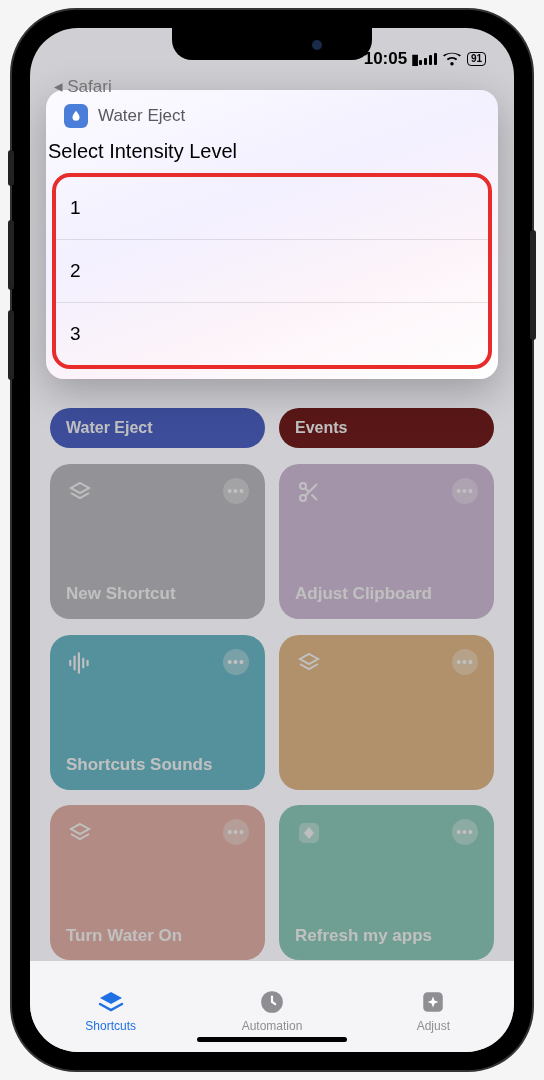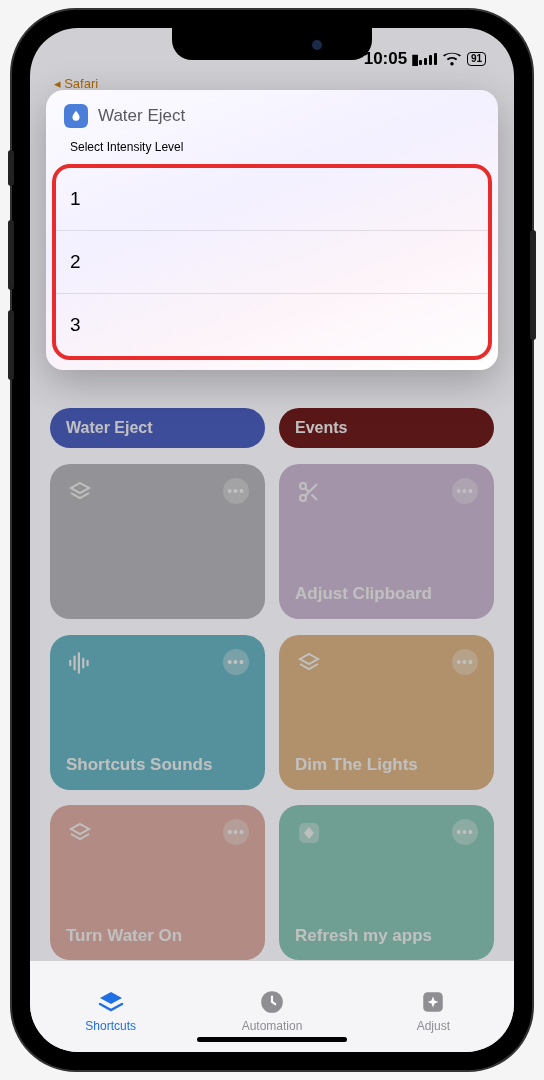--- a/index.html
+++ b/index.html
@@ -86,22 +86,22 @@
     .signal-bars { display: flex; align-items: flex-end; gap: 2px; height: 12px;}
     .signal-bars span { width: 3px; background: #000; border-radius: 1px;}
     .sb1 { height: 5px;} .sb2 { height: 7px;} .sb3 { height: 10px;} .sb4 { height: 12px;}
     .wifi-icon { font-size: 15px;}
     .battery-box { border: 1.6px solid #000; border-radius: 4px; padding: 1px 3px; font-size: 10px; font-weight: 700; line-height:1; }
     
     .breadcrumb {
       position: absolute;
       top: 48px;
       left: 24px;
-      font-size: 13px;
-      color: #a16207;
+      font-size: 17px;
+      color: #737373;
       z-index: 90;
     }
     
     .bg-content {
       position: absolute;
       inset: 0;
       padding-top: 70px;
       filter: brightness(0.88) saturate(0.9);
     }
     .shortcuts-grid {
@@ -158,21 +158,21 @@
     }
     .modal-header {
       display:flex; align-items:center; gap:10px; padding: 0 18px 6px;
     }
     .water-badge {
       width:24px; height:24px; background:#4a7ed9; border-radius:6px;
       display:flex; align-items:center; justify-content:center;
     }
     .water-badge svg { width:14px; height:14px;}
     .modal-title { font-size:17px; color:#5a5a5e;}
-    .modal-subtitle { padding: 6px 24px 10px; font-size:12px; color:#000;}
+    .modal-subtitle { padding: 6px 2px 10px; font-size:20px; color:#000;}
     .options-wrap {
       margin: 0 6px 4px;
       border-radius: 18px;
       border: 4px solid #e82c2c;
       overflow: hidden;
       background: transparent;
     }
     .option-row {
       padding: 20px 14px;
       font-size: 19px;
@@ -251,20 +251,21 @@
         <div class="shortcut-tile col-gray">
           <div class="tile-top">
             <div class="tile-icon">
               <svg viewBox="0 0 24 24" width="24" height="24" fill="none" stroke="#fff" stroke-width="2">
                   <path d="M12 3l9 5-9 5-9-5 9-5z"></path>
                   <path d="M3 13l9 5 9-5"></path>
                 </svg>
             </div>
             <div class="tile-more">•••</div>
           </div>
+          <span class="tile-label">New Shortcut</span>
         </div>
         <div class="shortcut-tile col-lilac">
           <div class="tile-top">
             <div class="tile-icon">
               <svg viewBox="0 0 24 24" width="24" height="24" fill="none" stroke="#fff" stroke-width="2">
                   <circle cx="6" cy="6" r="3"></circle>
                   <circle cx="6" cy="18" r="3"></circle>
                   <line x1="20" y1="4" x2="8.1" y2="15.9"></line>
                   <line x1="14.5" y1="14.5" x2="20" y2="20"></line>
                   <line x1="8.1" y1="8.1" x2="12" y2="12"></line>
@@ -293,21 +294,20 @@
         <div class="shortcut-tile col-orange">
           <div class="tile-top">
             <div class="tile-icon">
               <svg viewBox="0 0 24 24" width="24" height="24" fill="none" stroke="#fff" stroke-width="2">
                   <path d="M12 3l9 5-9 5-9-5 9-5z"></path>
                   <path d="M3 13l9 5 9-5"></path>
                 </svg>
             </div>
             <div class="tile-more">•••</div>
           </div>
-          <span class="tile-label">Dim The Lights</span>
         </div>
 
         <div class="shortcut-tile col-salmon">
           <div class="tile-top">
             <div class="tile-icon">
               <svg viewBox="0 0 24 24" width="24" height="24" fill="none" stroke="#fff" stroke-width="2">
                   <path d="M12 3l9 5-9 5-9-5 9-5z"></path>
                   <path d="M3 13l9 5 9-5"></path>
                 </svg>
             </div>

